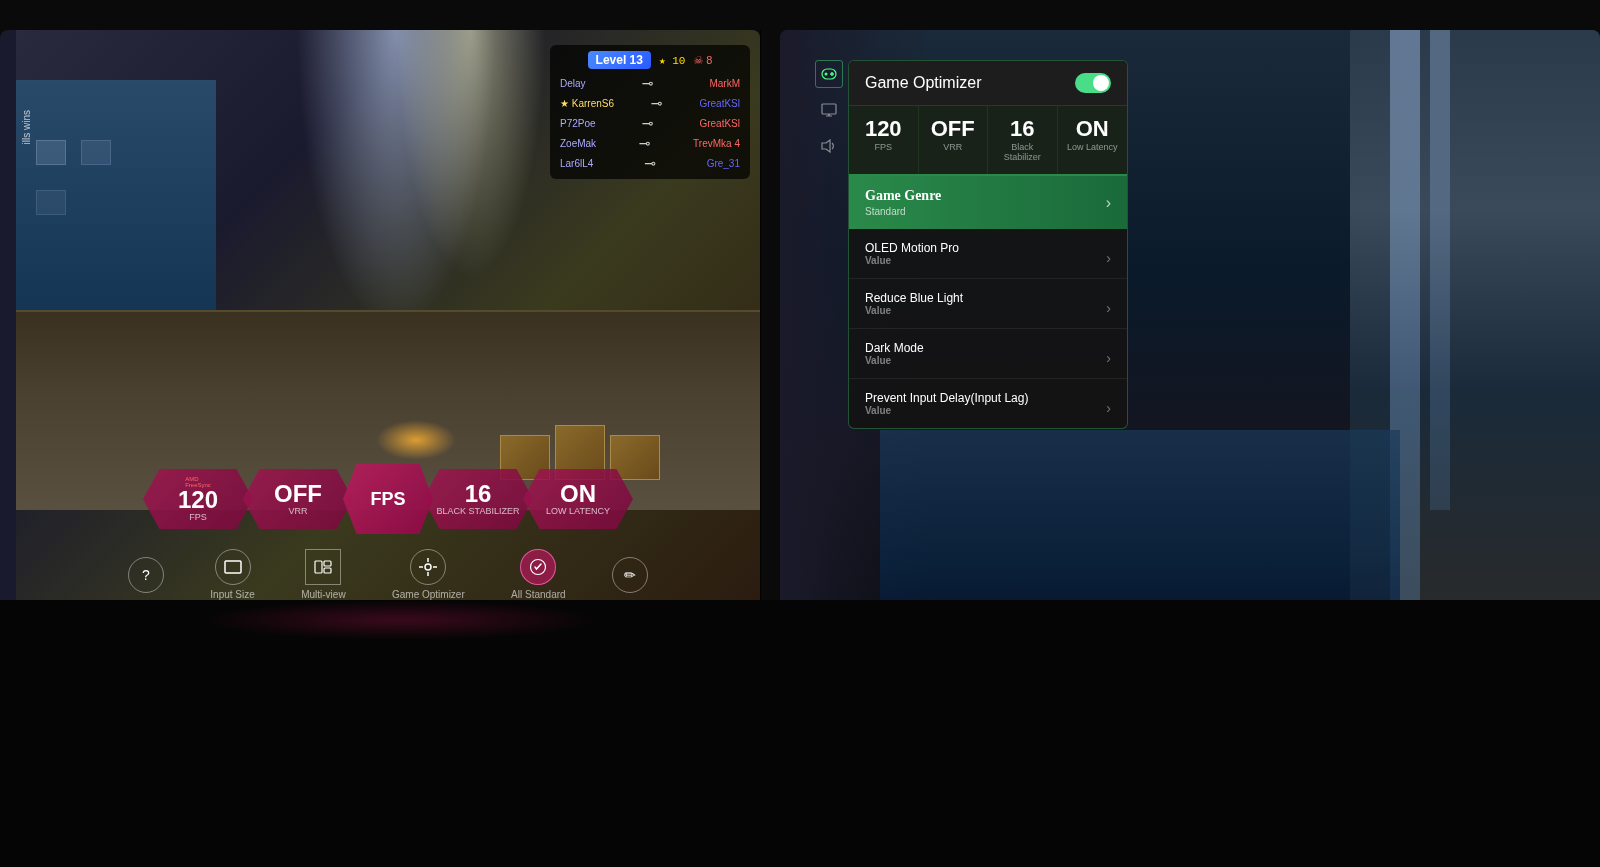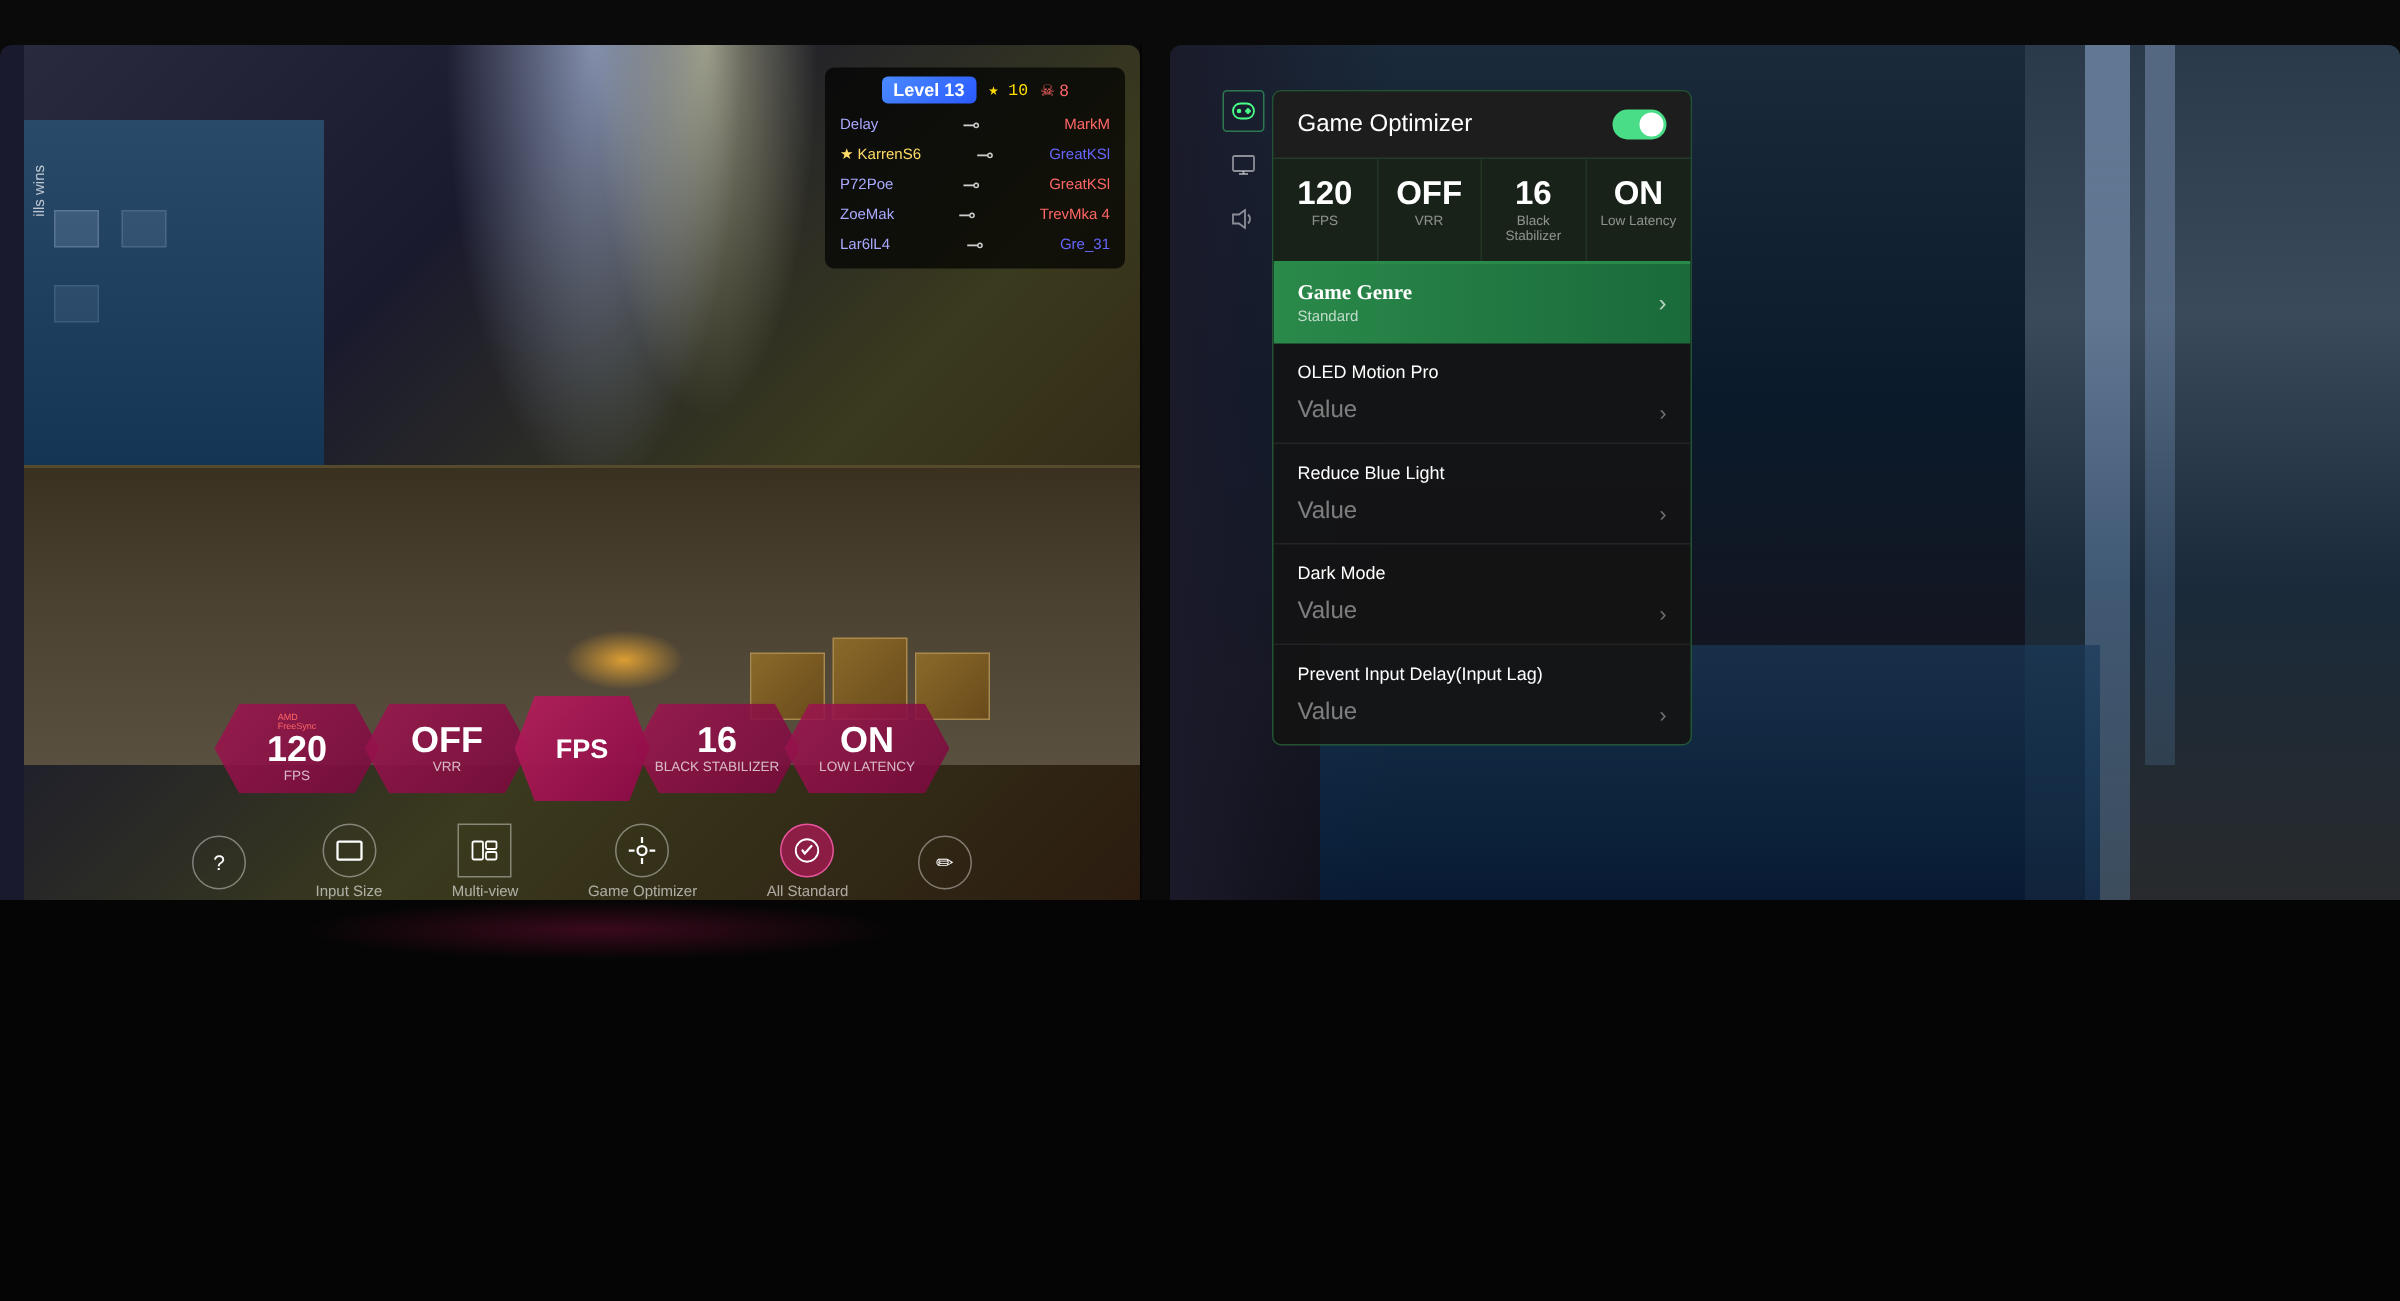--- a/index.html
+++ b/index.html
@@ -465,22 +465,23 @@
     }
 
     .setting-name {
       color: white;
       font-size: 12px;
       font-weight: 500;
     }
 
     .setting-value {
       color: rgba(255,255,255,0.45);
-      font-size: 16px;
-      margin-top: 10px;
+      font-size: 10px;
+      margin-top: 0;
+      font-weight: bold;
     }
 
     .setting-chevron {
       color: rgba(255,255,255,0.4);
       font-size: 14px;
     }
 
     .reflection-left {
       position: absolute;
       bottom: 0;

